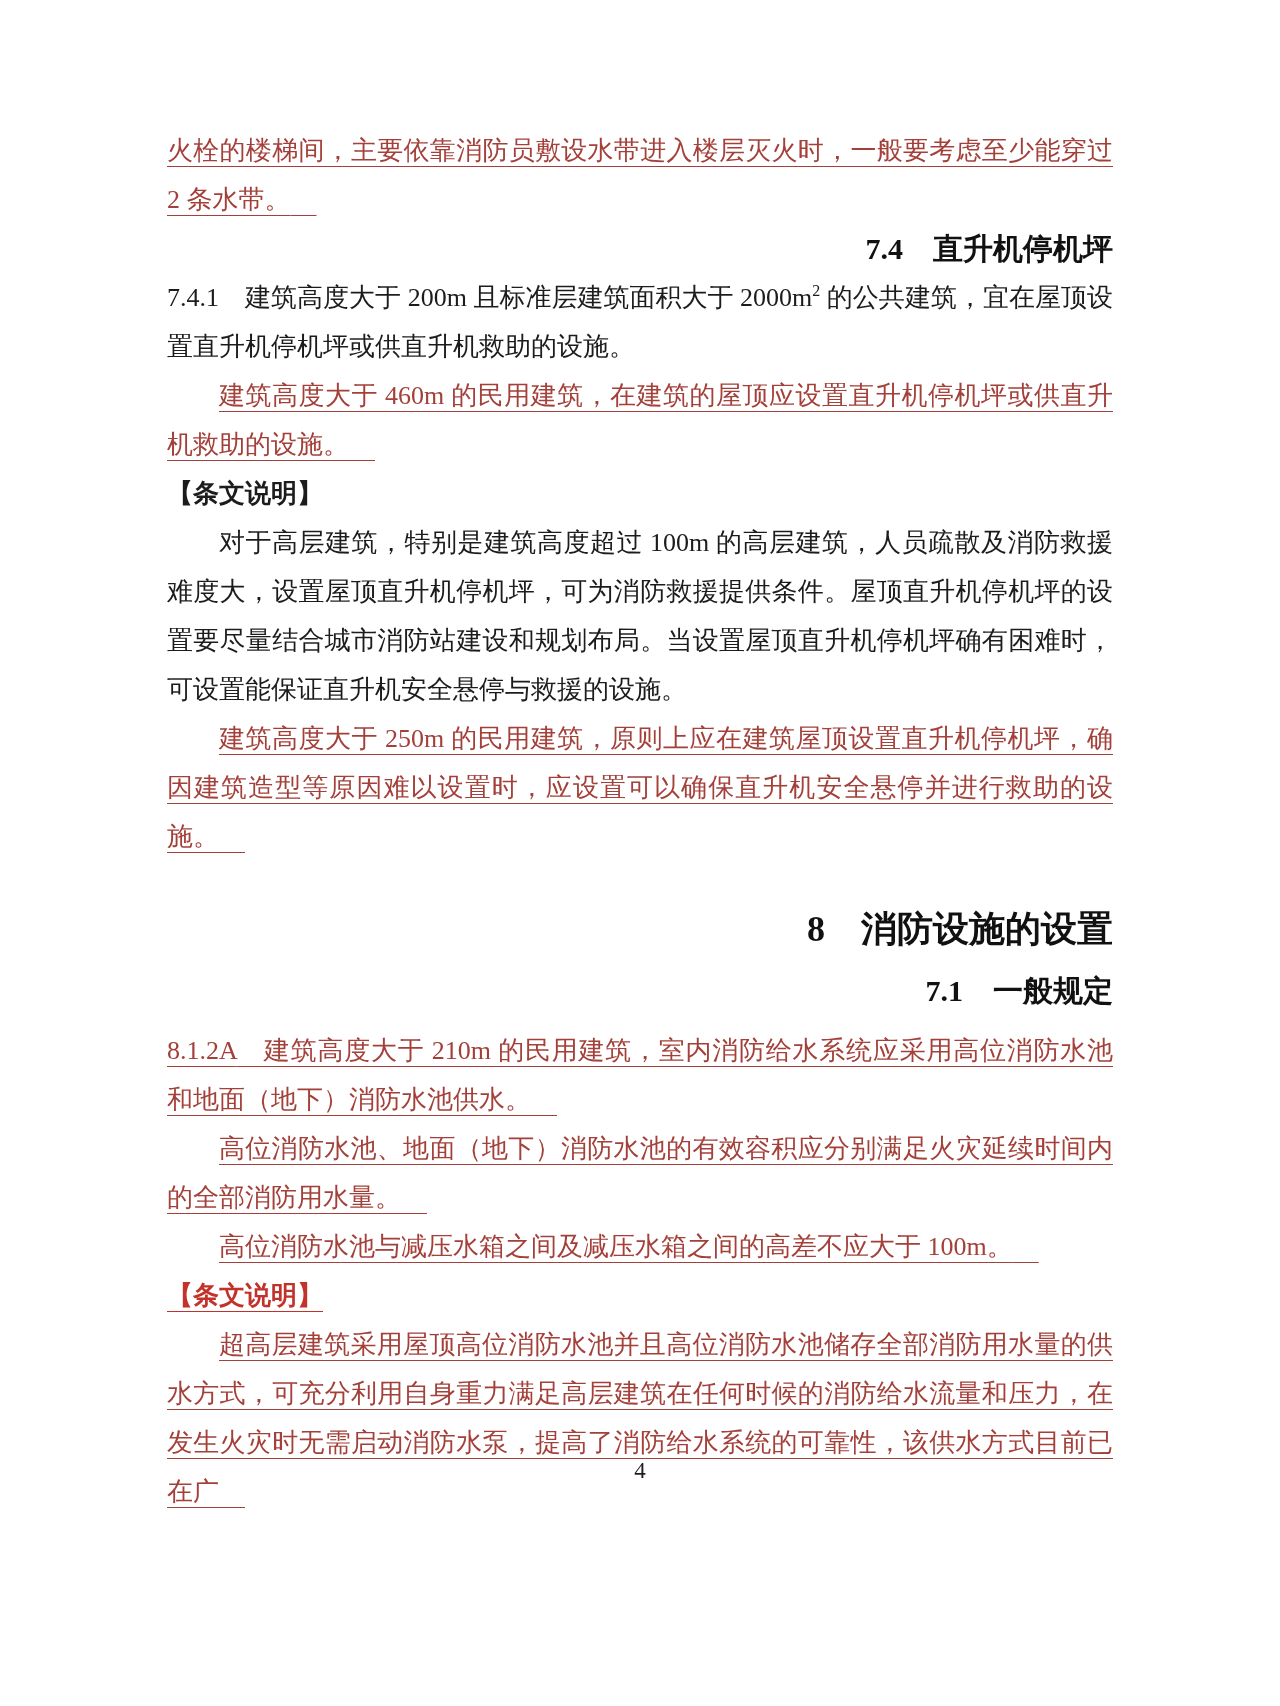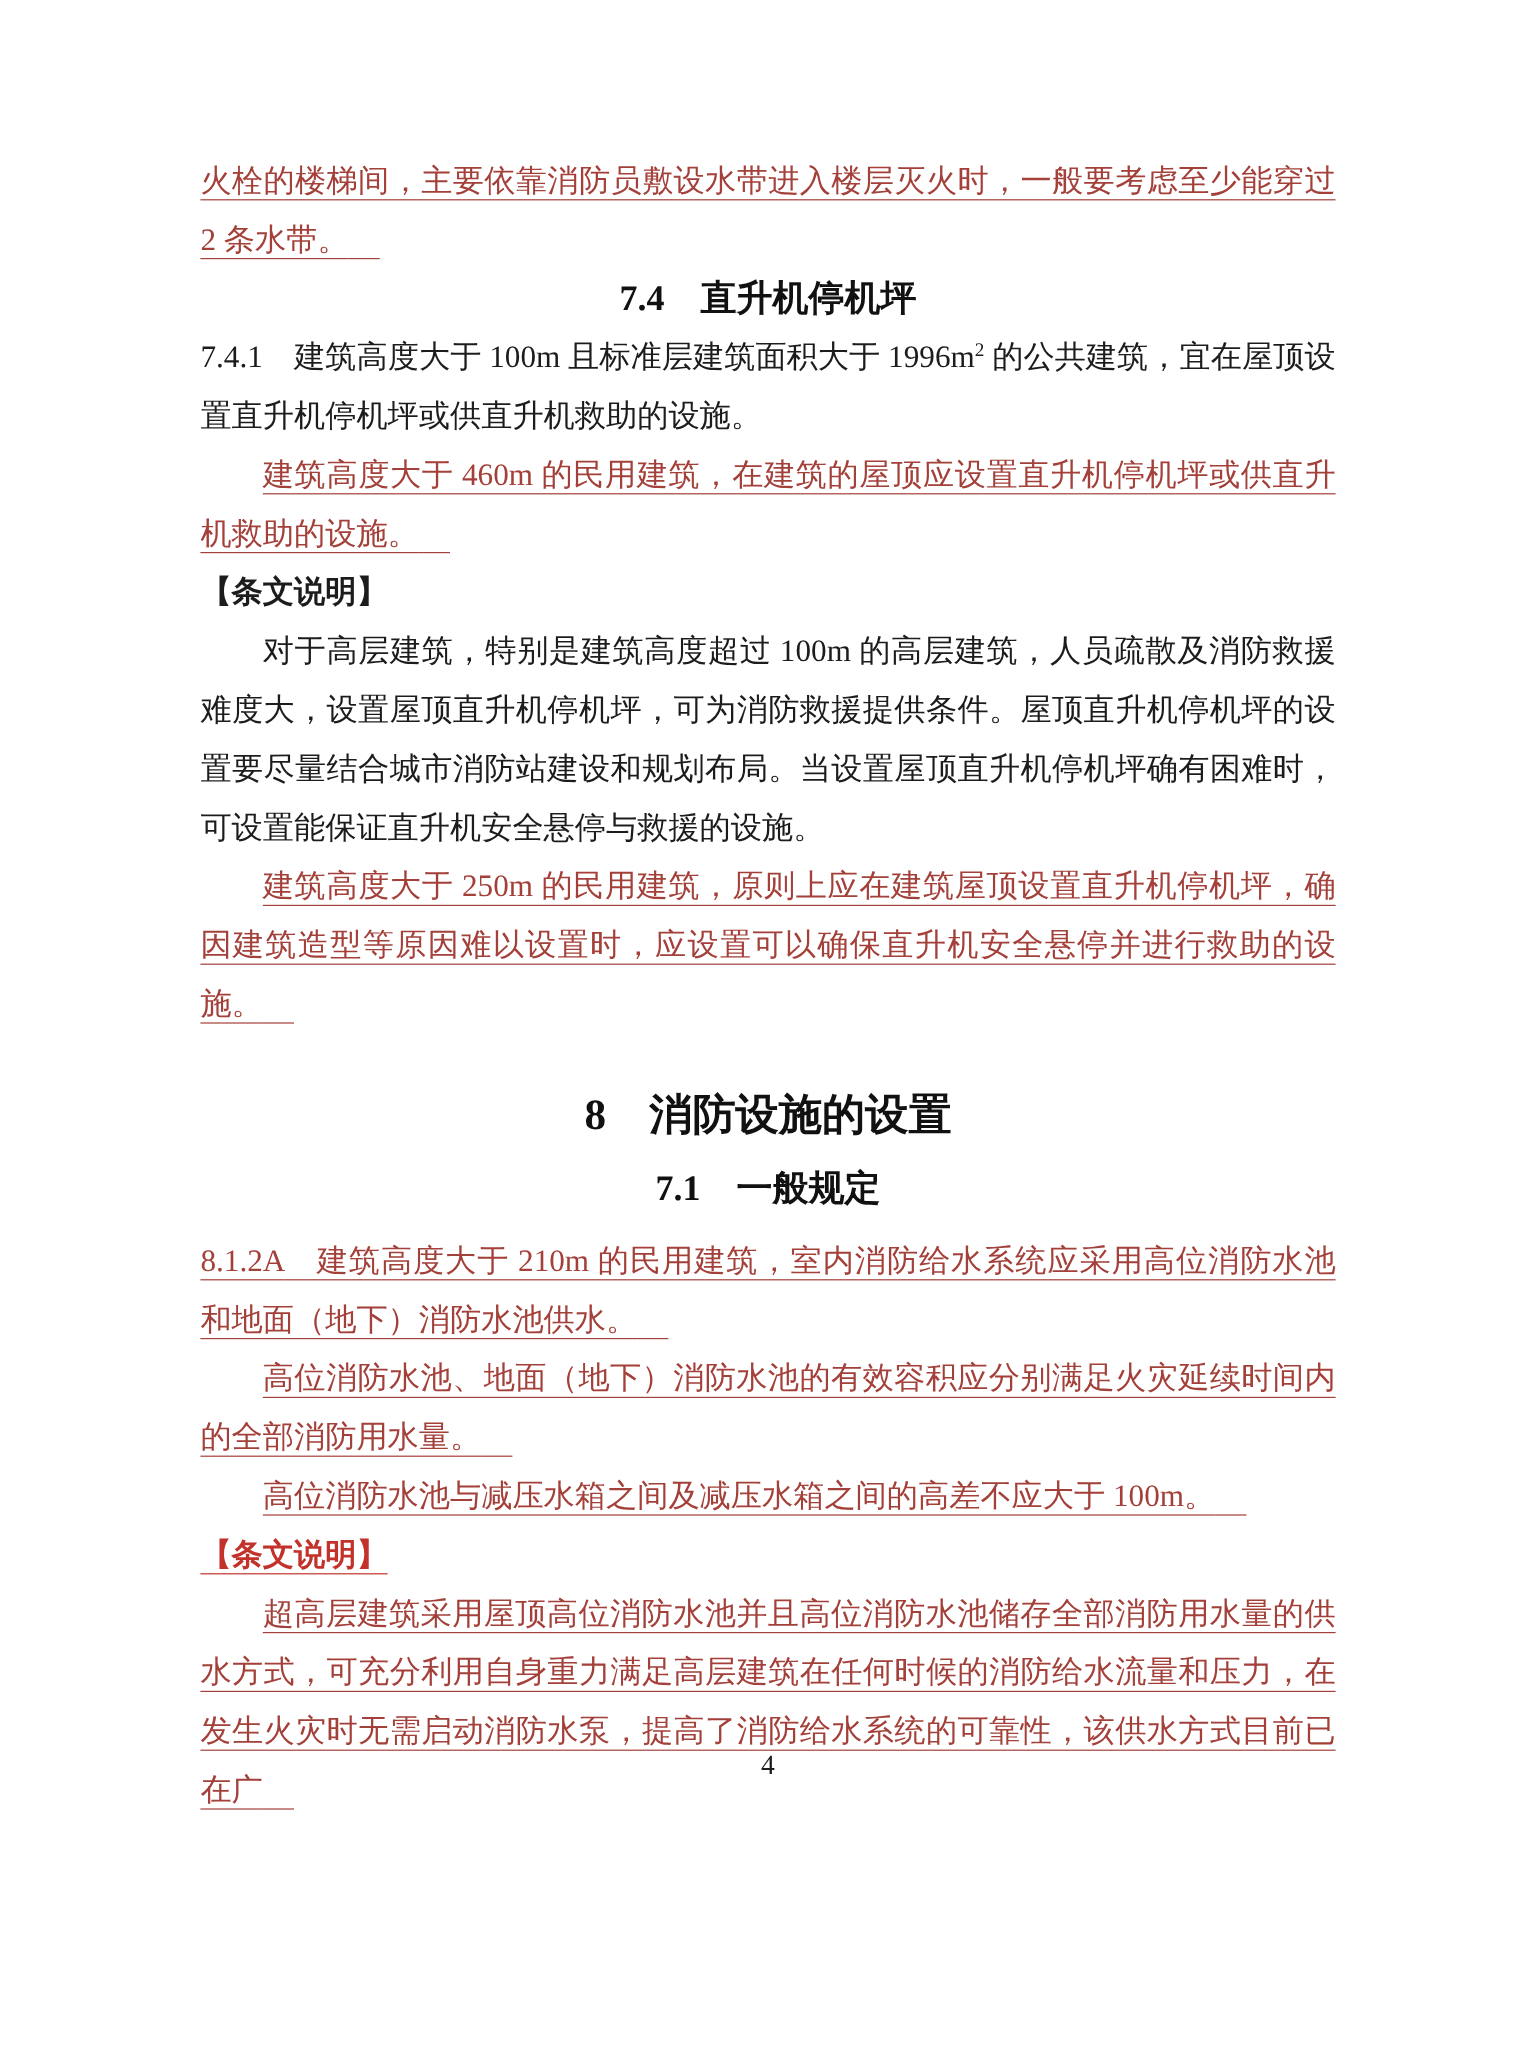--- a/index.html
+++ b/index.html
@@ -45,21 +45,21 @@
   }
   .tag-red {
     font-weight: bold;
     color: #c2322b;
     text-decoration: underline;
     text-decoration-thickness: 1px;
     text-underline-offset: 7px;
     display: inline-block;
   }
   .h-center {
-    text-align: center;
+    text-align: right;
     font-weight: bold !important;
     color: #111111;
   }
   h2.h-center {
     font-size: 30px;
     line-height: 49px;
   }
   h1.h-center {
     font-size: 36px;
     line-height: 49px;
@@ -87,21 +87,21 @@
 </head>
 <body>
 
 <div class="page">
   <div class="content">
 
     <p class="red">火栓的楼梯间，主要依靠消防员敷设水带进入楼层灭火时，一般要考虑至少能穿过 2 条水带。</p>
 
     <h2 class="h-center">7.4　直升机停机坪</h2>
 
-    <p><span class="leader">7.4.1</span><span>　建筑高度大于 100m 且标准层建筑面积大于 1996m</span><sup>2</sup><span> 的公共建筑，宜在屋顶设置直升机停机坪或供直升机救助的设施。</span></p>
+    <p><span class="leader">7.4.1</span><span>　建筑高度大于 200m 且标准层建筑面积大于 2000m</span><sup>2</sup><span> 的公共建筑，宜在屋顶设置直升机停机坪或供直升机救助的设施。</span></p>
 
     <p class="red indent">建筑高度大于 460m 的民用建筑，在建筑的屋顶应设置直升机停机坪或供直升机救助的设施。</p>
 
     <p><span class="tag-black">【条文说明】</span></p>
 
     <p class="indent">对于高层建筑，特别是建筑高度超过 100m 的高层建筑，人员疏散及消防救援难度大，设置屋顶直升机停机坪，可为消防救援提供条件。屋顶直升机停机坪的设置要尽量结合城市消防站建设和规划布局。当设置屋顶直升机停机坪确有困难时，可设置能保证直升机安全悬停与救援的设施。</p>
 
     <p class="red indent">建筑高度大于 250m 的民用建筑，原则上应在建筑屋顶设置直升机停机坪，确因建筑造型等原因难以设置时，应设置可以确保直升机安全悬停并进行救助的设施。</p>
 
     <h1 class="h-center">8　消防设施的设置</h1>

